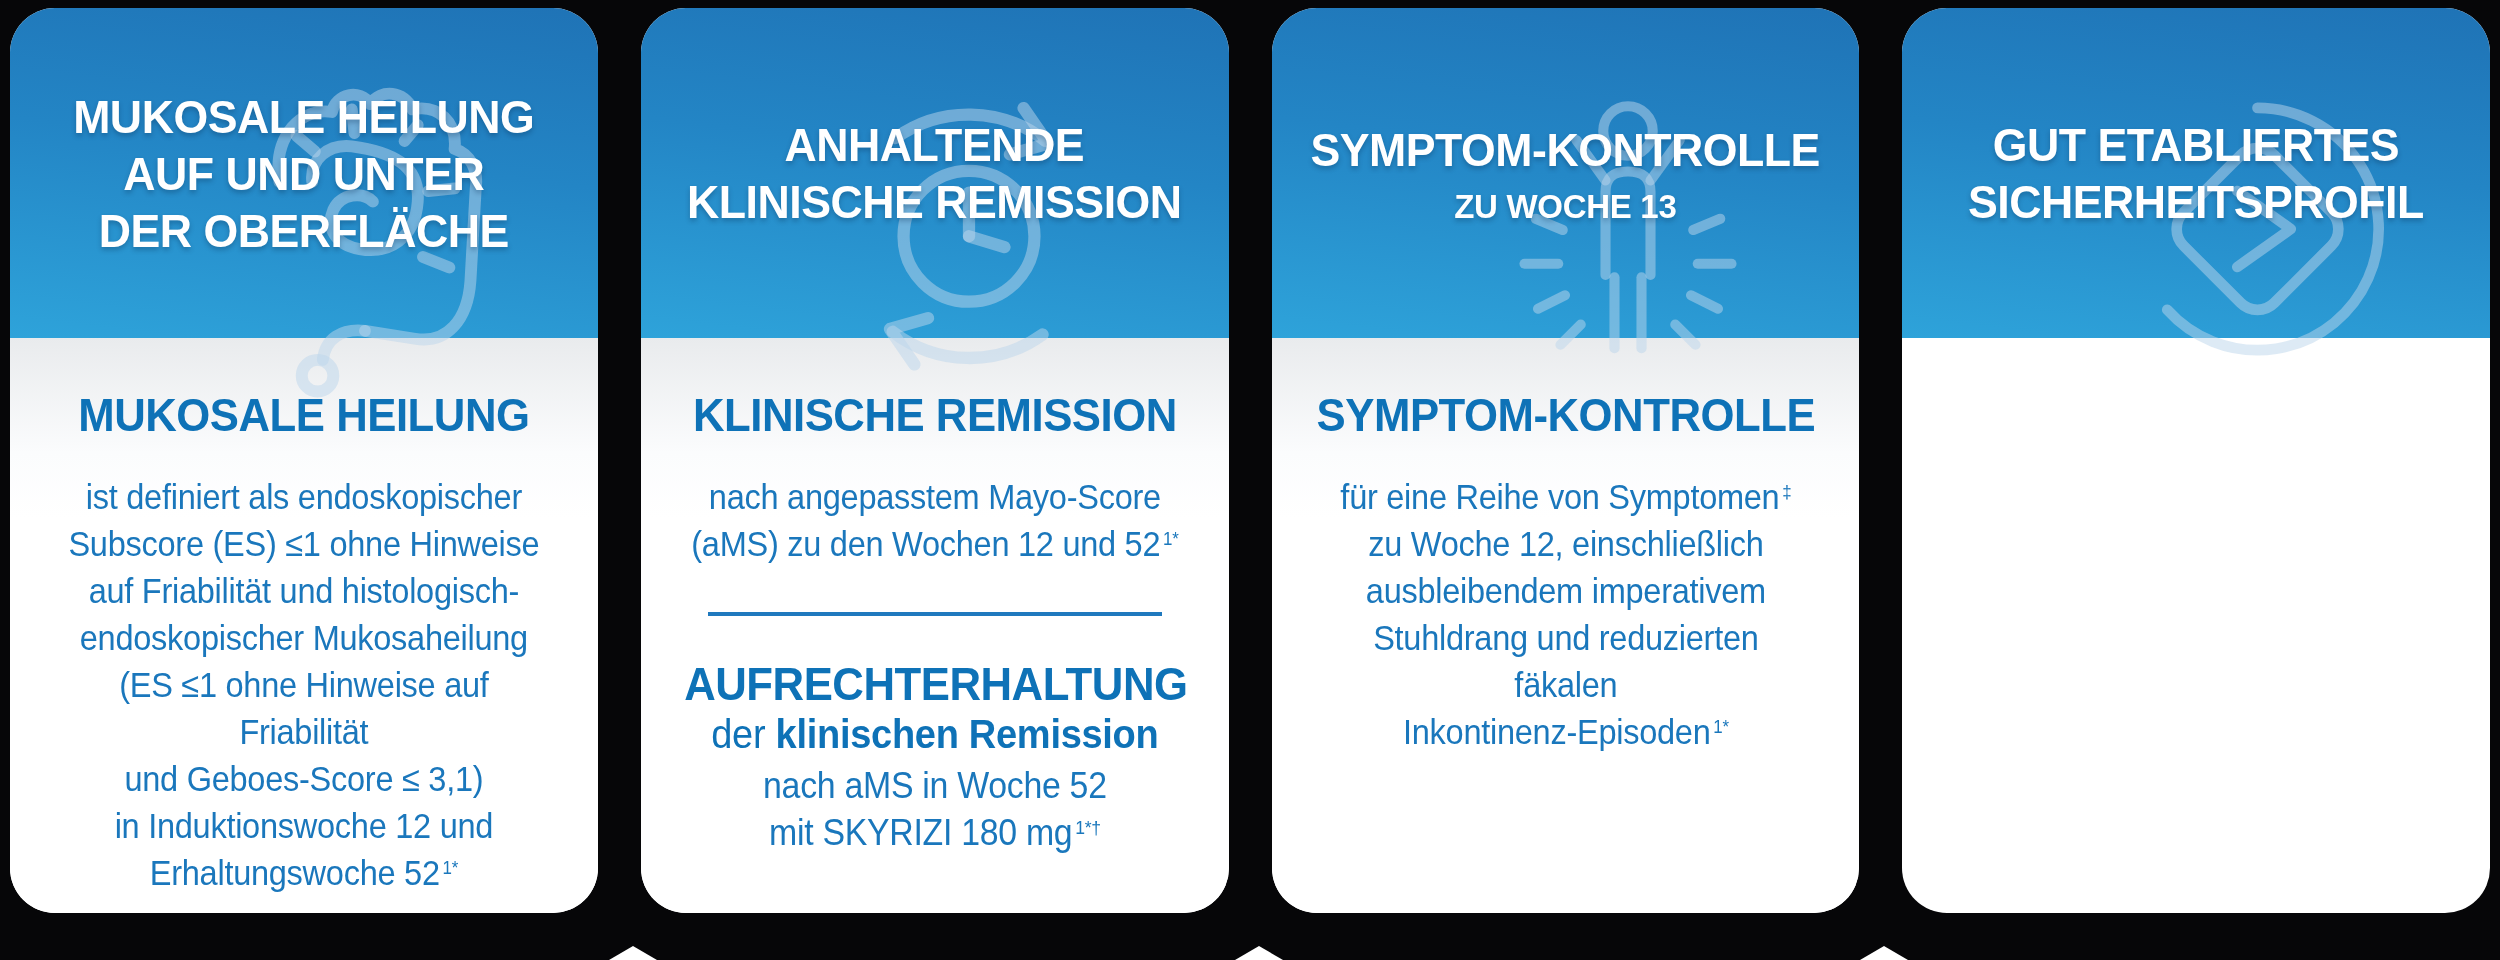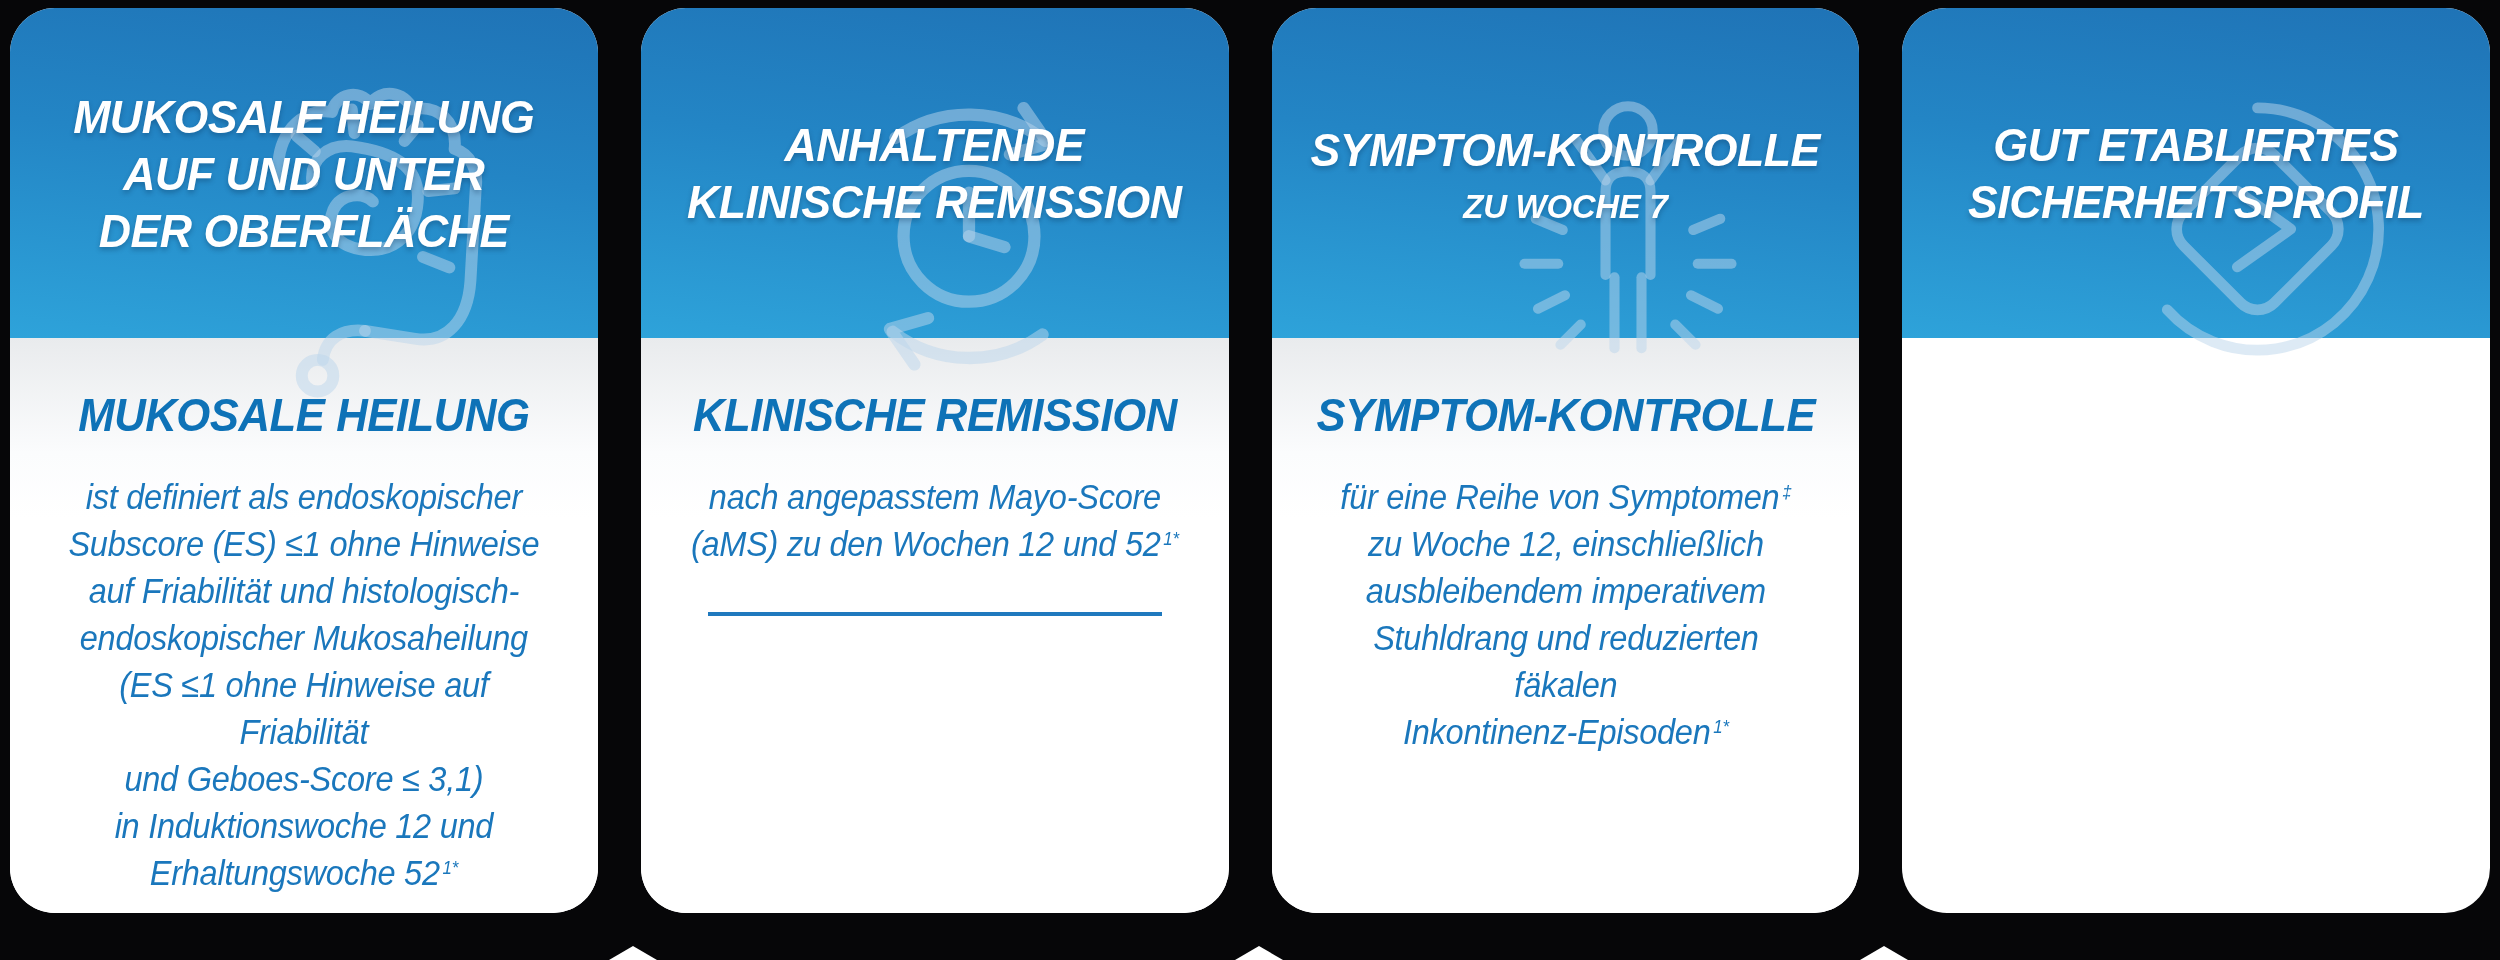--- a/index.html
+++ b/index.html
@@ -22,21 +22,20 @@
     position:relative;
     width:2500px;height:960px;
     background:var(--bg);
   }
   .cards-row{
     position:absolute;
     left:10px;top:8px;
     width:2480px;height:784px;
     display:flex;
     gap:43px;
-    font-style:italic;
   }
   .card{
     position:relative;
     flex:1 1 0;
     height:905px;
     border-radius:45px;
     overflow:hidden;
     background:#ffffff;
     display:flex;
     flex-direction:column;
@@ -222,20 +221,26 @@
       </div>
       <div class="card-header">
         <div class="hdr-title">ANHALTENDE
 KLINISCHE REMISSION</div>
       </div>
       <div class="card-body">
         <div class="body-heading">KLINISCHE REMISSION</div>
         <div class="body-text">nach angepasstem Mayo-Score
 (aMS) zu den Wochen 12 und 52<sup>1*</sup></div>
         <div class="divider"></div>
+        <div class="maint">
+          <div class="maint-title">AUFRECHTERHALTUNG</div>
+          <div class="maint-line2">der <b>klinischen Remission</b></div>
+          <div class="maint-rest">nach aMS in Woche 52
+mit SKYRIZI 180 mg<sup>1*†</sup></div>
+        </div>
       </div>
     </div>
 
     <div class="card">
       <div class="watermark wm-3">
         <svg viewBox="0 0 240 260">
           <circle class="wm-stroke" cx="120" cy="42" r="22"></circle>
           <path class="wm-stroke" d="M100,86 L74,50"></path>
           <path class="wm-stroke" d="M140,86 L166,50"></path>
           <path class="wm-stroke" d="M100,170 L100,96 Q100,78 120,78 Q140,78 140,96 L140,170"></path>
@@ -246,21 +251,21 @@
           <path class="wm-stroke" d="M40,200 L64,188"></path>
           <path class="wm-stroke" d="M60,232 L78,214"></path>
           <path class="wm-stroke" d="M202,120 L178,130"></path>
           <path class="wm-stroke" d="M212,160 L182,160"></path>
           <path class="wm-stroke" d="M200,200 L176,188"></path>
           <path class="wm-stroke" d="M180,232 L162,214"></path>
         </svg>
       </div>
       <div class="card-header">
         <div class="hdr-title">SYMPTOM-KONTROLLE</div>
-        <div class="hdr-subtitle">ZU WOCHE 7</div>
+        <div class="hdr-subtitle">ZU WOCHE 13</div>
       </div>
       <div class="card-body">
         <div class="body-heading">SYMPTOM-KONTROLLE</div>
         <div class="body-text">für eine Reihe von Symptomen<sup>‡</sup>
 zu Woche 12, einschließlich
 ausbleibendem imperativem
 Stuhldrang und reduzierten fäkalen
 Inkontinenz-Episoden<sup>1*</sup></div>
       </div>
     </div>

